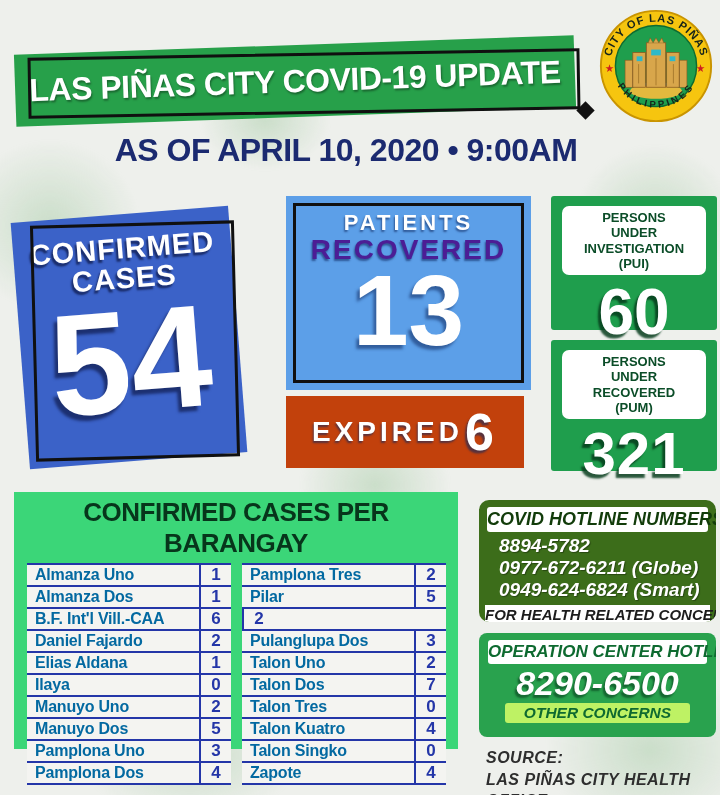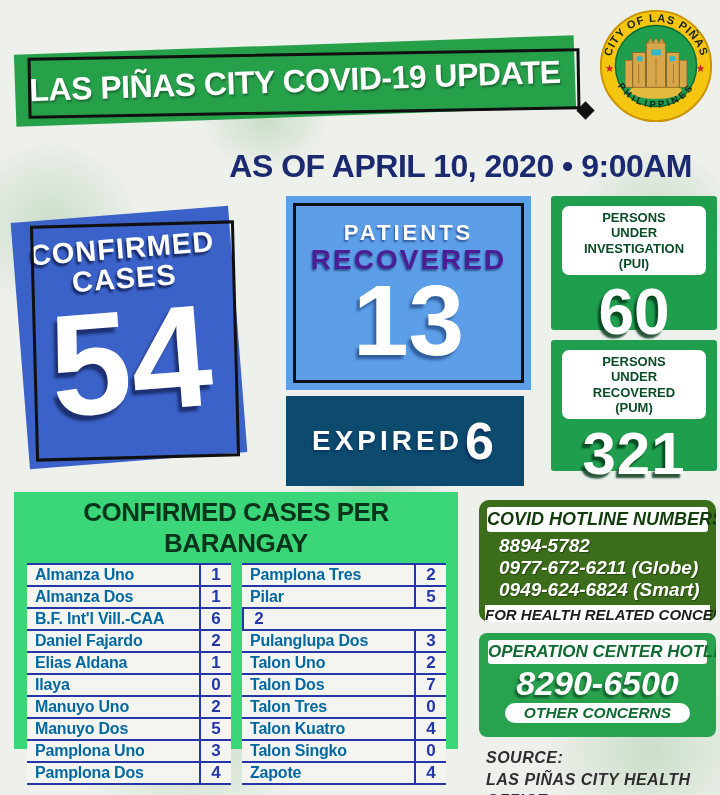--- a/index.html
+++ b/index.html
@@ -41,21 +41,21 @@
     border:3.5px solid #101010; transform:rotate(-1deg); z-index:3;
     pointer-events:none;
   }
   .banner-diamond {
     position:absolute; left:579px; top:104px; width:13px; height:13px;
     background:#111; transform:rotate(45deg); z-index:4;
   }
   .seal { position:absolute; left:598px; top:8px; width:116px; height:116px; z-index:2; }
 
   .date-line {
-    position:absolute; left:0; top:148px; width:692px; text-align:right;
+    position:absolute; left:0; top:132px; width:692px; text-align:center;
     font-weight:bold; font-size:32px; color:#1b2a70; letter-spacing:-0.5px; z-index:2;
   }
 
   
   .confirmed-outline {
     position:absolute; left:33px; top:223px; width:204px; height:236px;
     border:3.5px solid #101010; transform:rotate(-1.5deg); z-index:3; pointer-events:none;
   }
   .confirmed-box {
     position:absolute; left:20px; top:214px; width:218px; height:247px;
@@ -73,36 +73,36 @@
   }
 
   
   .recovered-box {
     position:absolute; left:286px; top:196px; width:245px; height:194px;
     background:#5c9fe8; z-index:2;
     display:flex; flex-direction:column; align-items:center;
   }
   .recovered-inner-outline { position:absolute; inset:7px; border:3px solid #101010; pointer-events:none; }
   .recovered-l1 {
-    margin-top:24px; color:#fff; font-weight:bold; font-size:22px; letter-spacing:3px;
+    margin-top:14px; color:#fff; font-weight:bold; font-size:22px; letter-spacing:3px;
     text-shadow:-1px 2px 2px rgba(15,40,95,0.6);
   }
   .recovered-l2 {
     color:#4c1d95; font-weight:bold; font-size:28px; letter-spacing:2px; line-height:1.0;
     text-shadow:-1px 2px 2px rgba(15,40,95,0.6);
   }
   .recovered-value {
     color:#fff; font-weight:bold; font-size:100px; line-height:0.93;
     text-shadow:-3px 4px 3px rgba(15,40,95,0.55);
   }
 
   
   .expired-box {
-    position:absolute; left:286px; top:396px; width:238px; height:90px;
-    background:#0c4a6e; z-index:2;
+    position:absolute; left:286px; top:396px; width:238px; height:72px;
+    background:#c2410c; z-index:2;
     display:flex; align-items:center; justify-content:space-between; padding:0 30px 0 26px;
   }
   .expired-label {
     color:#fff; font-weight:bold; font-size:28px; letter-spacing:4px;
     text-shadow:-1px 2px 2px rgba(15,40,95,0.6);
   }
   .expired-value {
     color:#fff; font-weight:bold; font-size:52px;
     text-shadow:-2px 3px 2px rgba(15,40,95,0.6);
   }
@@ -173,21 +173,21 @@
   .operation-title-band {
     background:#fff; border-radius:3px; margin:7px 9px 0; padding:2px 0;
     text-align:center; font-style:italic; font-weight:bold; font-size:17px; color:#0e6a30;
     white-space:nowrap;
   }
   .operation-number {
     text-align:center; color:#fff; font-weight:bold; font-style:italic; font-size:34px;
     line-height:1.1; margin:1px 0; text-shadow:-2px 3px 2px rgba(6,60,28,0.6);
   }
   .operation-footer-band {
-    background:#ffffff; border-radius:10px; margin:0 26px; padding:1px 0;
+    background:#bef264; border-radius:3px; margin:0 26px; padding:1px 0;
     text-align:center; font-style:italic; font-weight:bold; font-size:15.5px; color:#0e6a30;
   }
 
   
   .source-block {
     position:absolute; left:486px; top:747px; z-index:2;
     font-style:italic; font-weight:bold; color:#2e2e2e; font-size:16px;
     line-height:1.35; letter-spacing:0.5px;
   }
 </style>

